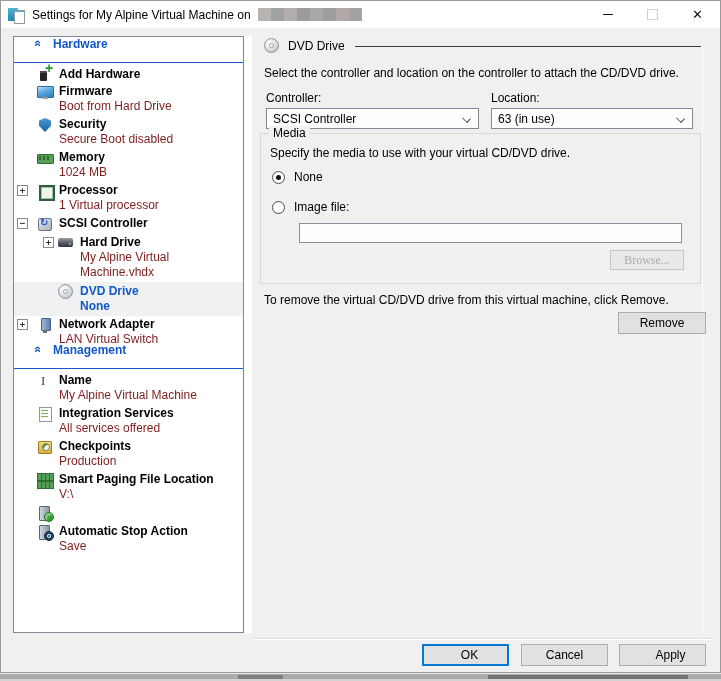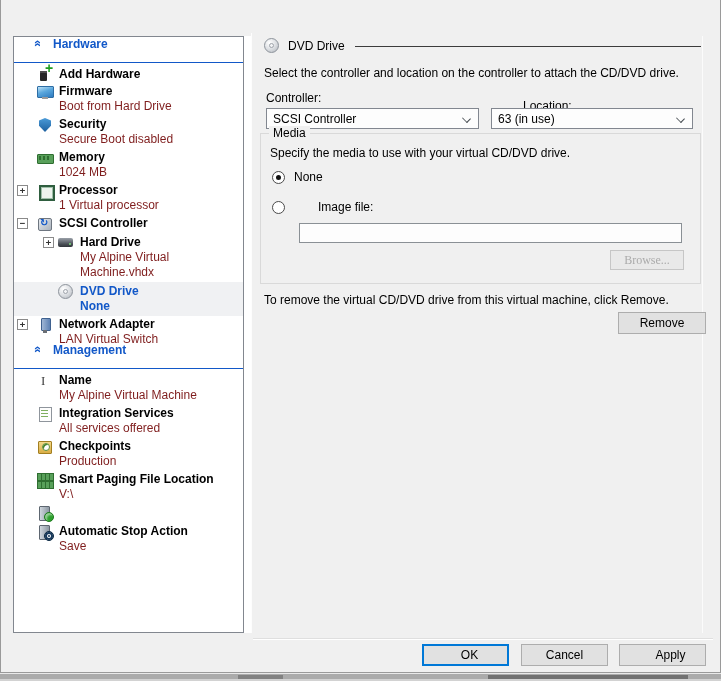--- a/index.html
+++ b/index.html
@@ -110,33 +110,33 @@
 
   
   .rpane{position:absolute;left:252px;top:28px;width:460px;height:612px;}
   .paneedge{position:absolute;left:701px;top:36px;width:1px;height:597px;background:#d9d9d9;border-right:1px solid #fbfbfb;}
   .phead{position:absolute;left:11px;top:10px;width:437px;display:flex;align-items:center;}
   .phead .ic{margin-right:8px;}
   .phead .lbl{margin-right:10px;white-space:nowrap;}
   .phead .rule{flex:1;height:1px;background:#3c3c3c;margin-top:1px;}
   .pdesc{position:absolute;left:11px;top:38px;width:440px;}
   .flabel-controller{position:absolute;left:13px;top:63px;}
-  .flabel-location{position:absolute;left:238px;top:71px;margin-left:32px;}
+  .flabel-location{position:absolute;left:238px;top:63px;}
   .combo{position:absolute;top:80px;height:21px;background:#fdfdfd;border:1px solid #828790;
          display:flex;align-items:center;padding-left:6px;}
   .combo-controller{left:13px;width:213px;}
   .combo-location{left:238px;width:202px;}
   .combo .chevdn{position:absolute;right:8px;top:6px;width:7px;height:7px;border-right:1px solid #43494e;
          border-bottom:1px solid #43494e;transform:rotate(45deg) scaleY(.8);}
   .gbox{position:absolute;left:7px;top:105px;width:441px;height:151px;border:1px solid #d9d9d9;}
   .gbox .legend{position:absolute;left:8px;top:-8px;background:#f0f0f0;padding:0 4px;}
   .gdesc{position:absolute;left:9px;top:12px;width:420px;}
   .radiorow{position:absolute;left:11px;display:flex;align-items:center;}
   .radiorow.r-none{top:36px;}
-  .radiorow.r-image{top:66px;gap:24px;}
+  .radiorow.r-image{top:66px;}
   .radio{position:relative;width:13px;height:13px;border:1px solid #4a4a4a;border-radius:50%;background:#fff;
          margin-right:9px;flex:none;}
   .radio.on::after{content:"";position:absolute;left:3px;top:3px;width:5px;height:5px;border-radius:50%;background:#111;}
   .pathinput{position:absolute;left:38px;top:89px;width:383px;height:20px;border:1px solid #8a9095;
          background:#fdfdfd;font:12px "Liberation Sans",sans-serif;padding:0 4px;}
   .btn{display:flex;align-items:center;justify-content:center;background:#e1e1e1;border:1px solid #adadad;
        font-size:12px;color:#000;}
   .btn-browse{position:absolute;left:349px;top:116px;width:74px;height:20px;background:#e9e9e9;
        border-color:#c6c6c6;color:#ababab;font-family:Liberation Serif, serif;}
   .removetext{position:absolute;left:11px;top:265px;width:440px;}
@@ -154,20 +154,35 @@
            background:linear-gradient(#e9e9e9 0 1px,#ababab 1px 6px,#d2d2d2 6px);}
   .bgsmudge1{position:absolute;left:238px;top:675px;width:45px;height:4px;background:#5f5f5f;opacity:.55;filter:blur(.5px);}
   .bgsmudge2{position:absolute;left:488px;top:675px;width:200px;height:4px;background:#4c4c4c;opacity:.6;filter:blur(.5px);}
 </style>
 </head>
 <body>
 
 <div id="stage">
   <div class="window">
 
+    <div class="titlebar">
+      <span class="appicon"></span>
+      <span class="wtitle">Settings for My Alpine Virtual Machine on</span>
+      <span class="redact"></span>
+      <span class="tspacer"></span>
+      <div class="ctl ctl-min">
+          <span></span>
+        </div>
+      <div class="ctl ctl-max">
+          <span></span>
+        </div>
+      <div class="ctl ctl-close">
+          <span>✕</span>
+        </div>
+    </div>
 
     <div class="sidebar">
 
       <div class="shead">
         <span class="chev">»</span>
         <span class="lbl">Hardware</span>
       </div>
 
       <div class="si lv0 tight">
         <span class="ic ic-addhw"></span>

